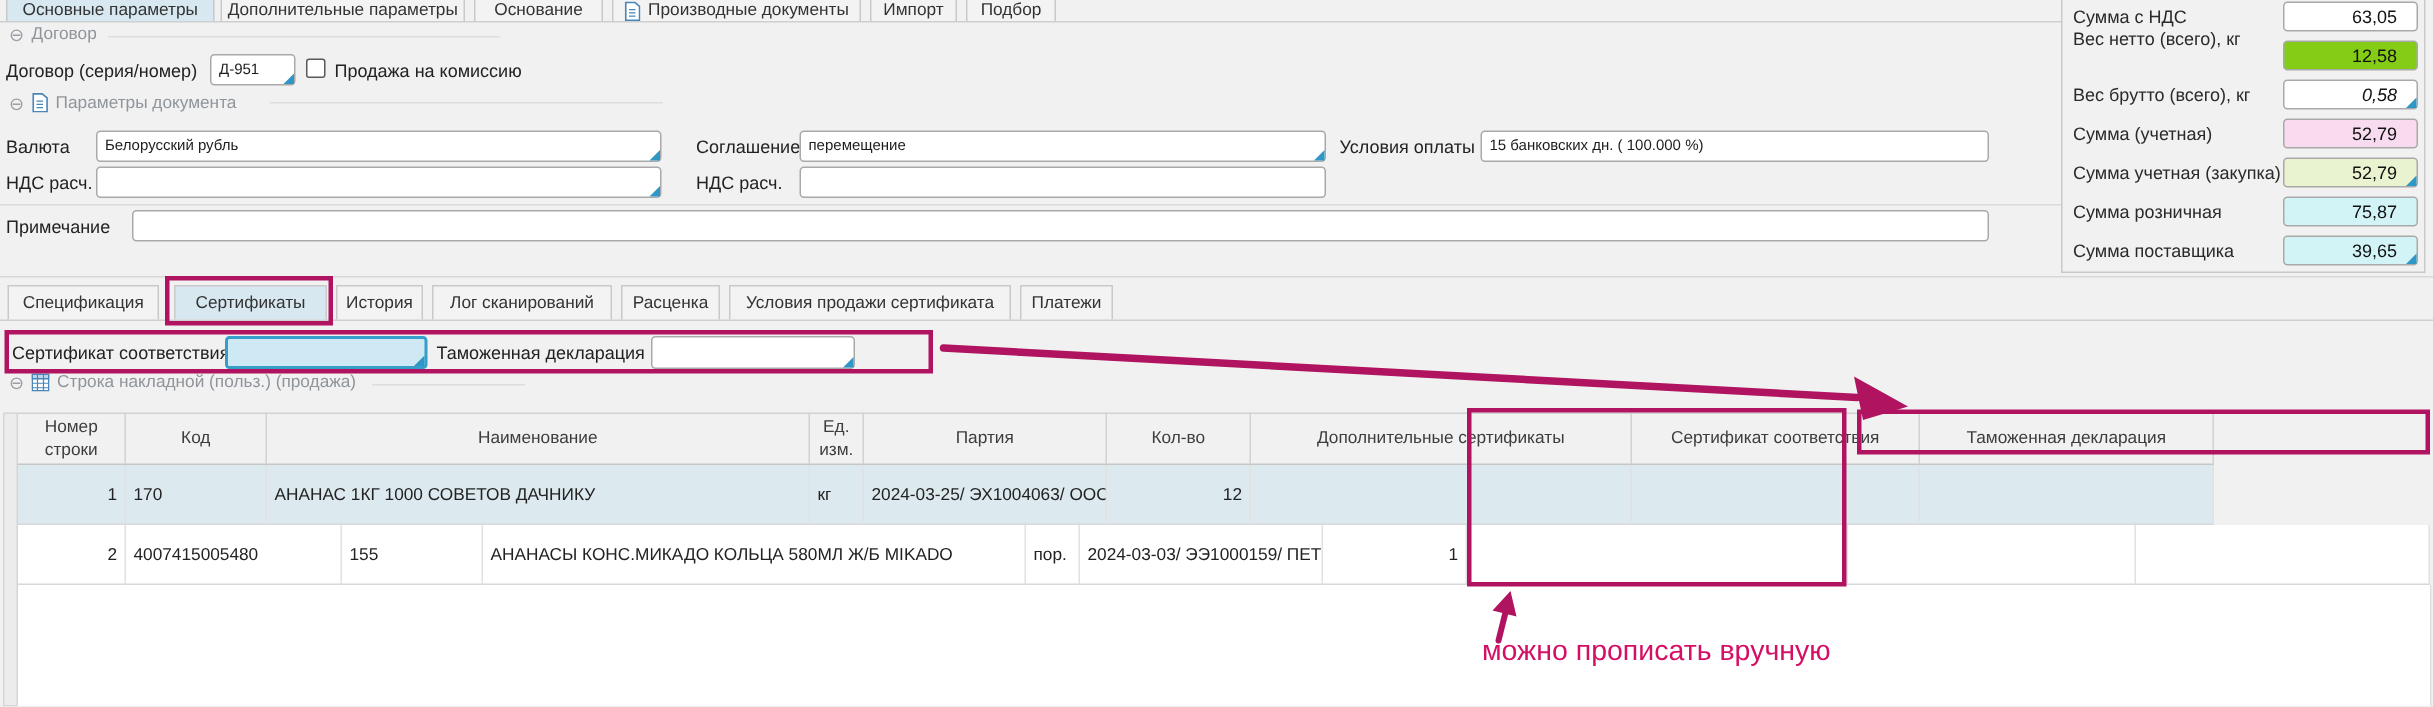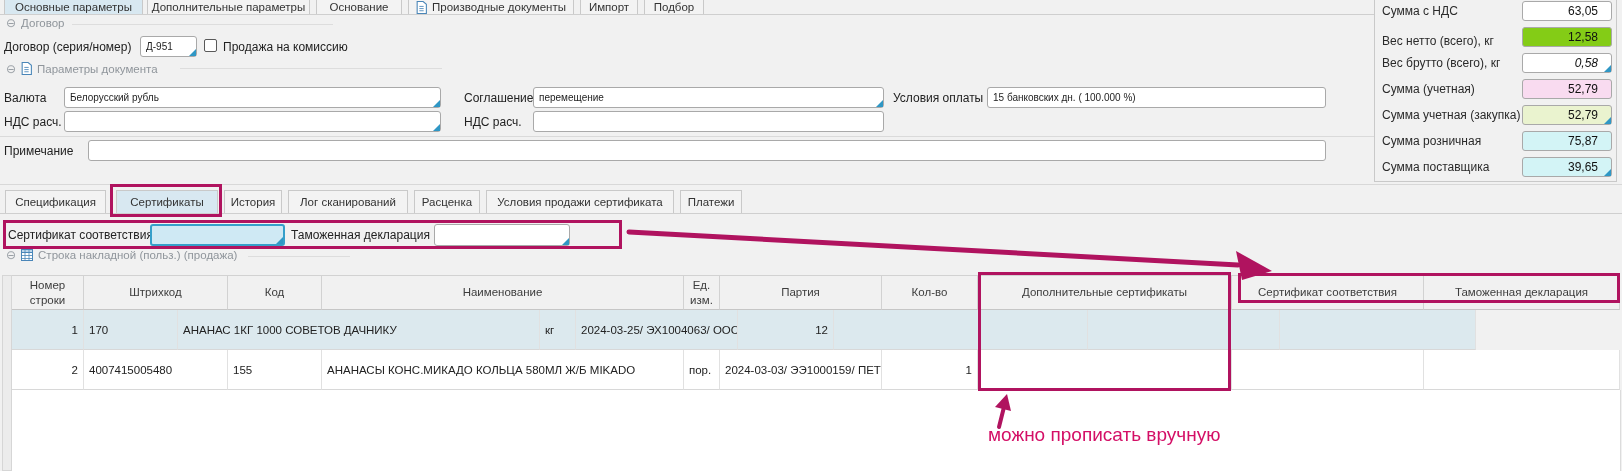--- a/index.html
+++ b/index.html
@@ -122,21 +122,21 @@
   <div class="lbl" style="left:4px;top:144px;">Примечание</div>
   <div class="field" style="left:88px;top:140px;width:1238px;height:21px;">
     <input value="" style="">
   </div>
 
   <div class="abs" style="left:1374px;top:-1px;width:243px;height:183px;border:1px solid #c9c9c9;box-sizing:border-box;"></div>
 
   <div class="trow-label" style="top:4px;">Сумма с НДС</div>
   <div class="tfield" style="top: 1px; background: rgb(255, 255, 255);"><span>63,05</span></div>
 
-  <div class="trow-label" style="top:34px;">Вес нетто (всего), кг</div>
+  <div class="trow-label" style="top:19px;">Вес нетто (всего), кг</div>
   <div class="tfield" style="top: 27px; background: #84cc16;"><span>12,58</span></div>
 
   <div class="trow-label" style="top:56px;">Вес брутто (всего), кг</div>
   <div class="tfield" style="top: 53px; background: rgb(255, 255, 255); font-style: italic;"><span>0,58</span><span class="corner"></span></div>
 
   <div class="trow-label" style="top:82px;">Сумма (учетная)</div>
   <div class="tfield" style="top: 79px; background: rgb(249, 219, 240);"><span>52,79</span></div>
 
   <div class="trow-label" style="top:108px;">Сумма учетная (закупка)</div>
   <div class="tfield" style="top: 105px; background: rgb(234, 243, 207);"><span>52,79</span><span class="corner"></span></div>
@@ -191,21 +191,20 @@
           <path d="M.5 6.5h11M.5 9.5h11M4 .5v11M8 .5v11" stroke="#4a86b8" stroke-width=".8"></path>
         </svg></span>
     <span>Строка накладной (польз.) (продажа)</span>
   </div>
   <div class="gline" style="left:248px;top:256px;width:102px;"></div>
 
   <div class="abs" style="left:2px;top:275px;width:10px;height:196px;background:#ececec;border:1px solid #d6d6d6;box-sizing:border-box;"></div>
 
   <div class="grid-header">
     <div class="th c1">Номер строки</div>
-    <div class="th c2">Штрихкод</div>
     <div class="th c3">Код</div>
     <div class="th c4">Наименование</div>
     <div class="th c5">Ед. изм.</div>
     <div class="th c6">Партия</div>
     <div class="th c7">Кол-во</div>
     <div class="th c8">Дополнительные сертификаты</div>
     <div class="th c9">Сертификат соответствия</div>
     <div class="th c10">Таможенная декларация</div>
   </div>
 

